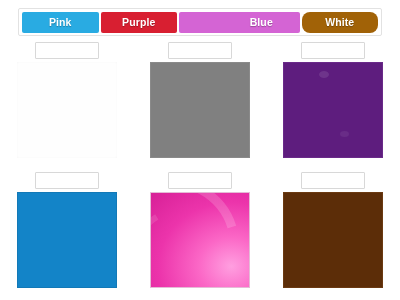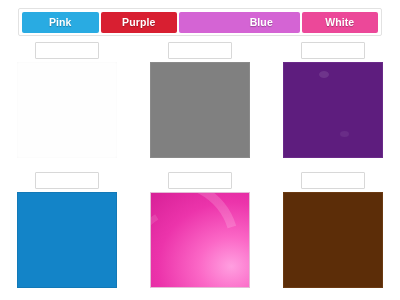--- a/index.html
+++ b/index.html
@@ -160,21 +160,21 @@
     border: 1px solid #6b3a12;
   }
 </style>
 </head>
 <body>
 
 <div id="answer-bank">
   <div class="word-tile" style="background-color: rgb(41, 171, 226);">Pink</div>
   <div class="word-tile" style="background-color: rgb(216, 31, 49);">Purple</div>
   <div class="word-tile" style="background-color: rgb(212, 100, 212); padding-left: 44px;">Blue</div>
-  <div class="word-tile" style="background-color: #ec4899;">White</div>
+  <div class="word-tile" style="background-color: #a16207; border-radius: 8px;">White</div>
 </div>
 
 <div id="picture-grid">
 
   <div class="grid-cell" style="left:0px;   top:0px;">
     <div class="drop-zone"></div>
     <div class="picture pic-white"></div>
   </div>
 
   <div class="grid-cell" style="left:133px; top:0px;">

